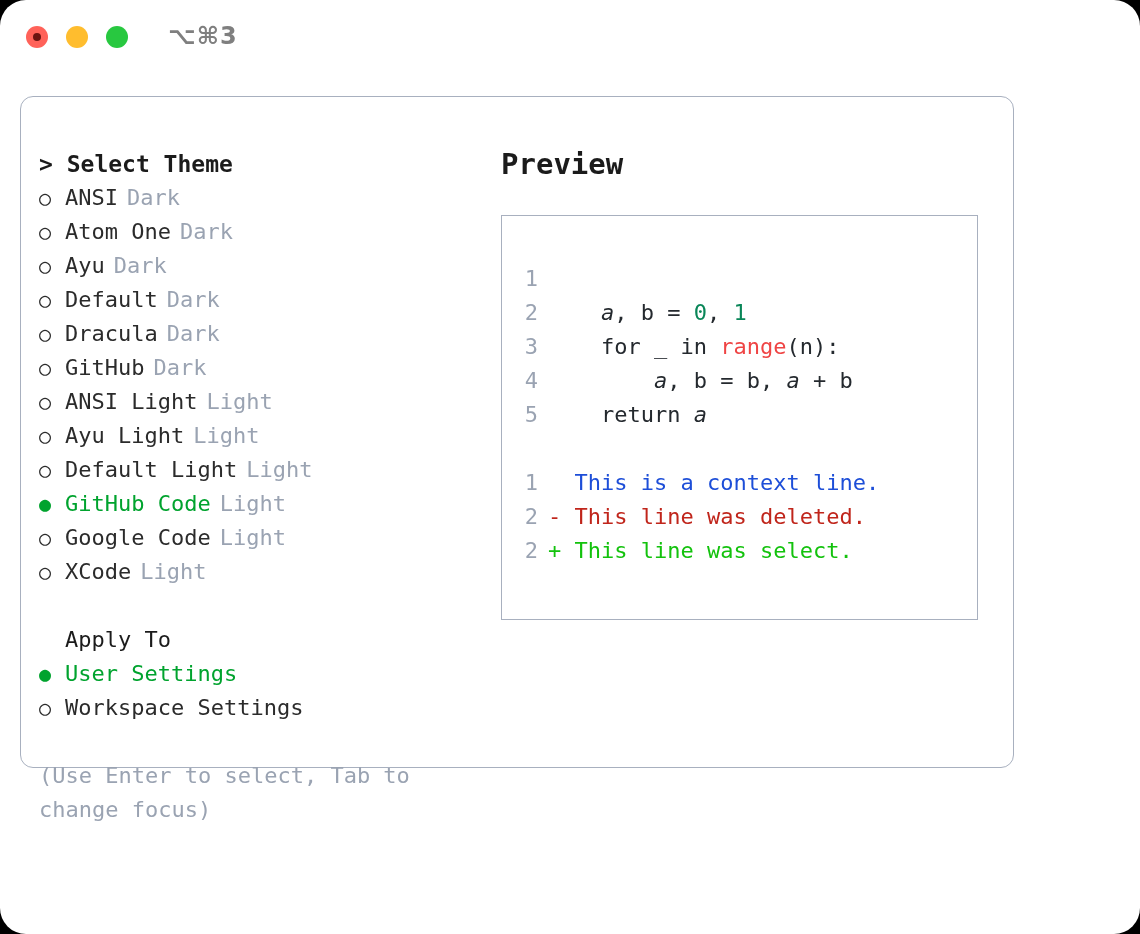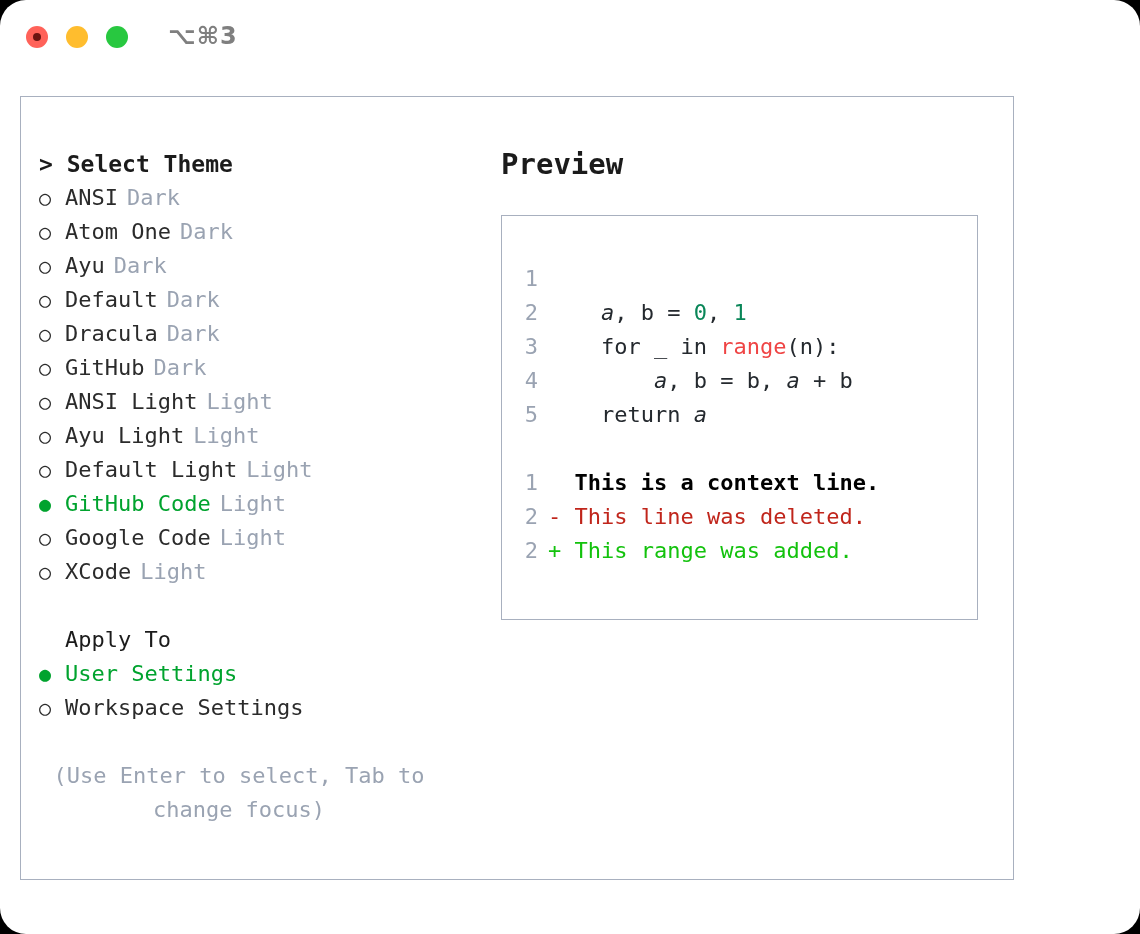--- a/index.html
+++ b/index.html
@@ -63,23 +63,23 @@
     letter-spacing: 1px;
     font-family: "DejaVu Sans", sans-serif;
   }
 
   
   #panel {
     position: absolute;
     left: 20px;
     top: 96px;
     width: 994px;
-    height: 784px;
+    height: 672px;
     border: 1.6px solid #a8b0bf;
-    border-radius: 0;
+    border-radius: 13px;
     background: #ffffff;
   }
 
   
   #left {
     position: absolute;
     left: 18px;
     top: 50px;
     width: 460px;
   }
@@ -124,21 +124,20 @@
     padding-left: 26px;
     white-space: pre;
   }
 
   #hint {
     margin-top: 34px;
     font-size: 22px;
     color: #9aa3b2;
     line-height: 34px;
     width: 400px;
-    text-align: center;
   }
 
   
   #right {
     position: absolute;
     left: 480px;
     top: 50px;
     width: 500px;
   }
 
@@ -174,21 +173,21 @@
     color: #9aa3b2;
   }
   .code-txt { color: #24292e; }
 
   .tok-func  { color: #a31515; }
   .tok-num   { color: #098658; }
   .tok-call  { color: #ef4444; }
   .tok-var   { font-style: italic; }
 
   .diff-gap { height: 34px; }
-  .diff-ctx { color: #000000; font-weight: bold; }
+  .diff-ctx { color: #1d4ed8; }
   .diff-del { color: #c0251b; }
   .diff-add { color: #13c20d; }
 </style>
 </head>
 <body>
 
 <div id="window">
 
   <div id="titlebar">
     <div class="lights">
@@ -238,19 +237,19 @@
             <div class="code-line"><span class="lineno">1</span></div>
             <div class="code-line"><span class="lineno">2</span><span class="code-txt"><span>    </span><span class="tok-var">a</span><span>, </span><span>b</span><span> = </span><span class="tok-num">0</span><span>, </span><span class="tok-num">1</span></span></div>
             <div class="code-line"><span class="lineno">3</span><span class="code-txt"><span>    for _ in </span><span class="tok-call">range</span><span>(n):</span></span></div>
             <div class="code-line"><span class="lineno">4</span><span class="code-txt"><span>        </span><span class="tok-var">a</span><span>, </span><span>b</span><span> = </span><span>b</span><span>, </span><span class="tok-var">a</span><span> + </span><span>b</span></span></div>
             <div class="code-line"><span class="lineno">5</span><span class="code-txt"><span>    return </span><span class="tok-var">a</span></span></div>
           </div>
         <div class="diff-gap"></div>
         <div id="diff-block">
             <div class="code-line"><span class="lineno">1</span><span class="diff-ctx">  </span><span class="diff-ctx">This is a context line.</span></div>
             <div class="code-line"><span class="lineno">2</span><span class="diff-del">- </span><span class="diff-del">This line was deleted.</span></div>
-            <div class="code-line"><span class="lineno">2</span><span class="diff-add">+ </span><span class="diff-add">This range was added.</span></div>
+            <div class="code-line"><span class="lineno">2</span><span class="diff-add">+ </span><span class="diff-add">This line was select.</span></div>
           </div>
       </div>
     </div>
 
   </div>
 </div>
 
 </body></html>

